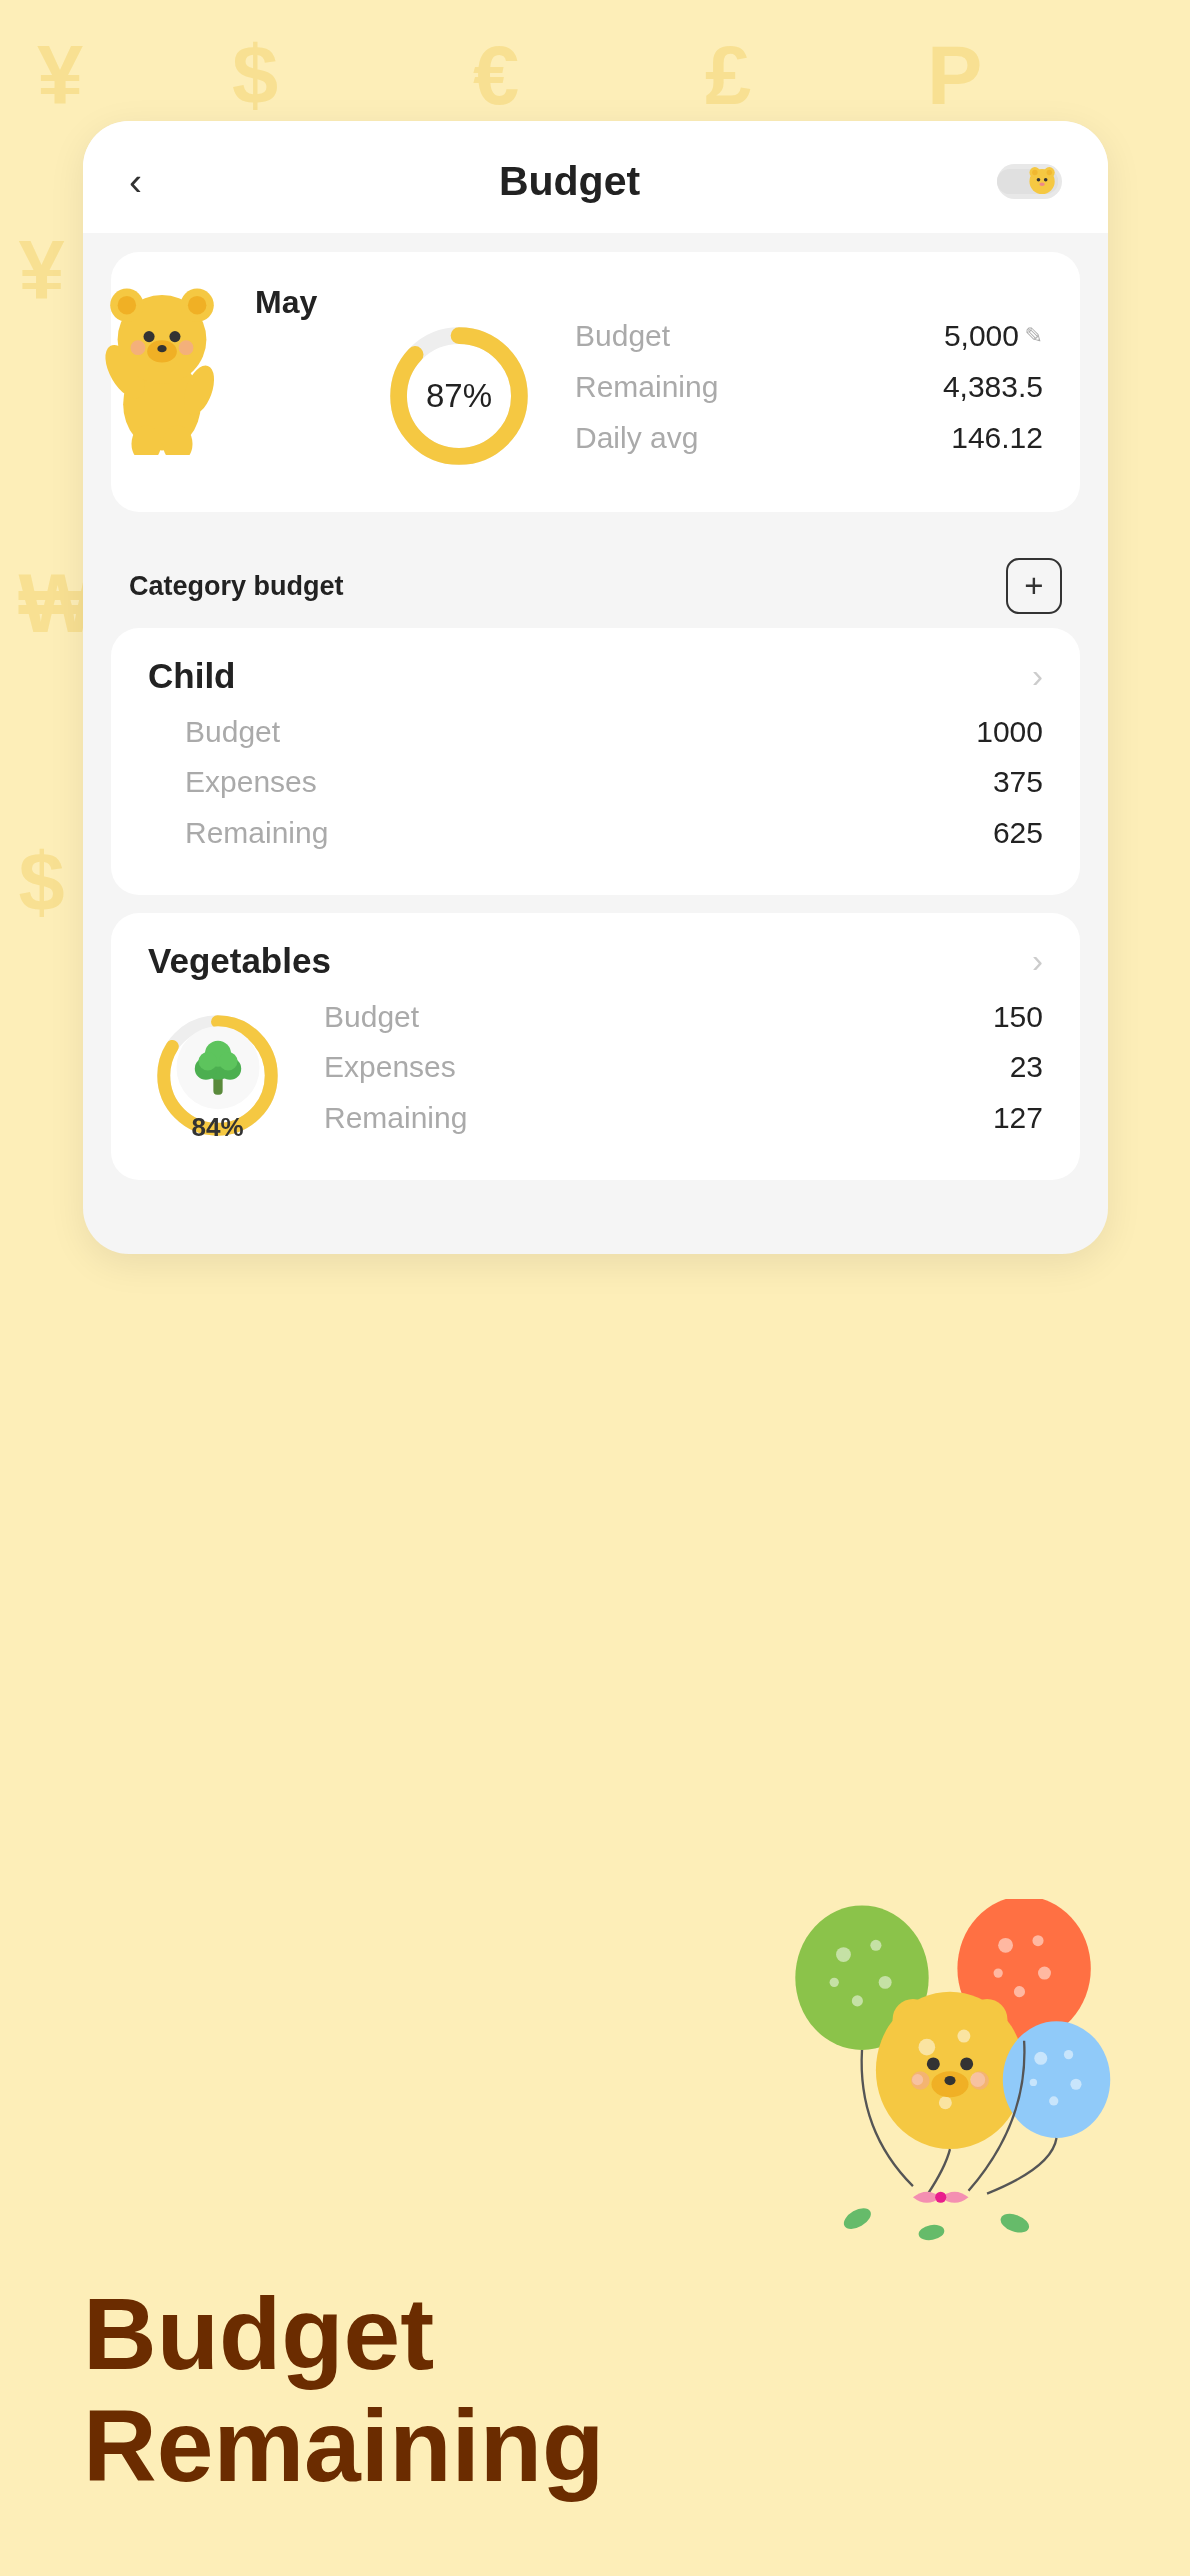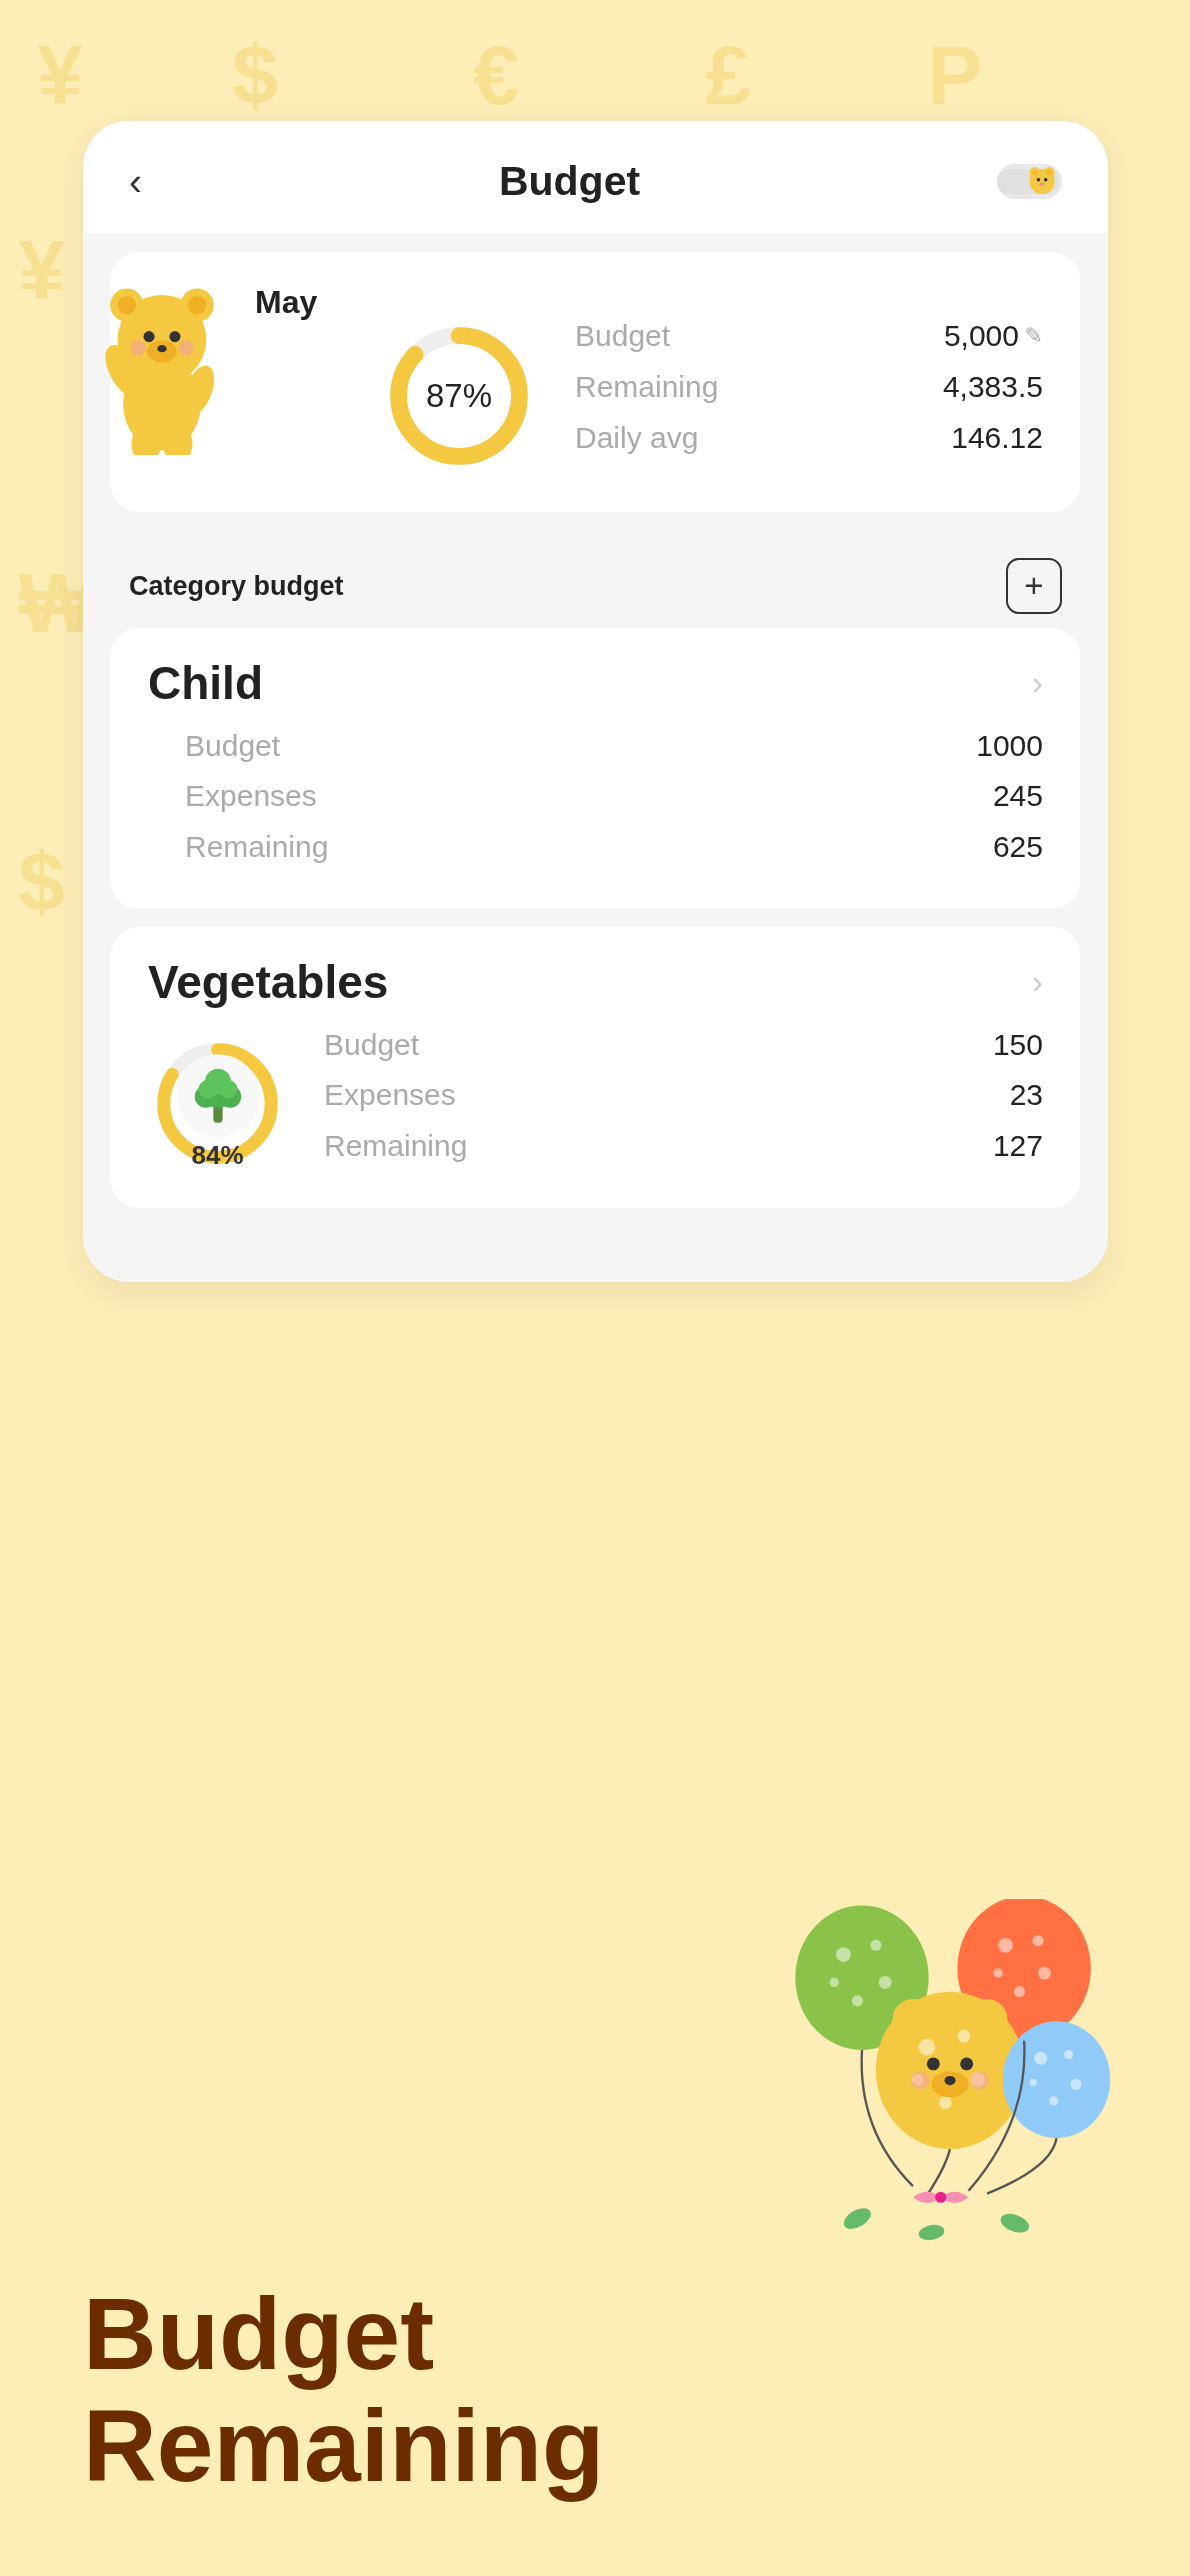--- a/index.html
+++ b/index.html
@@ -179,21 +179,21 @@
     }
 
     .cat-card-header {
       display: flex;
       justify-content: space-between;
       align-items: center;
       margin-bottom: 18.5px;
     }
 
     .cat-card-title {
-      font-size: 46px;
+      font-size: 35px;
       font-weight: 700;
       color: #222;
     }
 
     .chevron {
       font-size: 33px;
       color: #CCC;
     }
 
     .cat-card-body {
@@ -393,21 +393,21 @@
       <span class="chevron">›</span>
     </div>
     <div class="cat-card-body">
       <div class="cat-stats">
         <div class="stat-row">
           <span class="stat-label">Budget</span>
           <span class="stat-value">1000</span>
         </div>
         <div class="stat-row">
           <span class="stat-label">Expenses</span>
-          <span class="stat-value">245</span>
+          <span class="stat-value">375</span>
         </div>
         <div class="stat-row">
           <span class="stat-label">Remaining</span>
           <span class="stat-value">625</span>
         </div>
       </div>
     </div>
   </div>
 
   <div class="cat-card">

